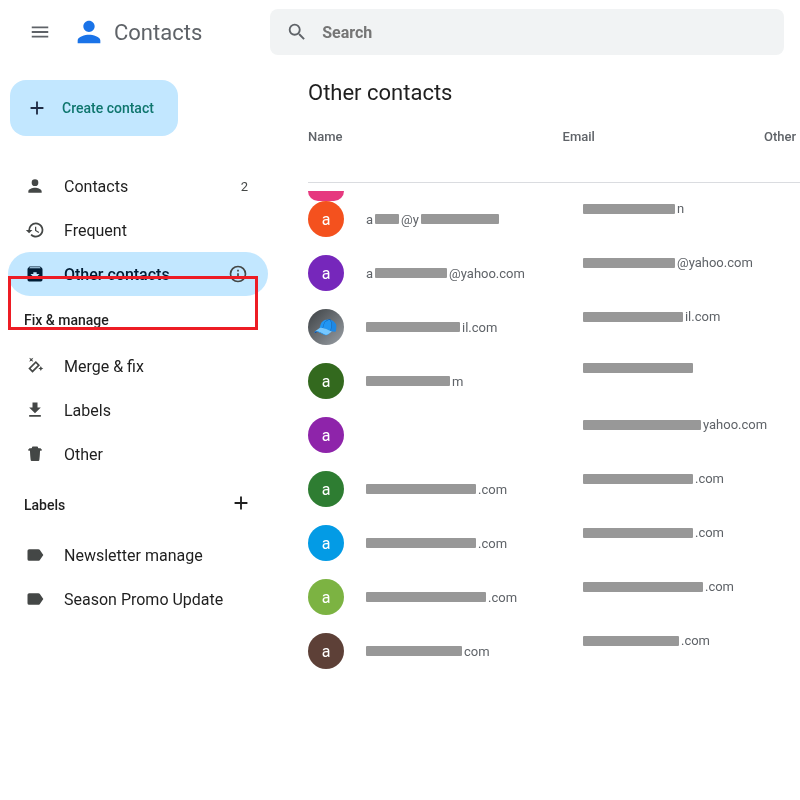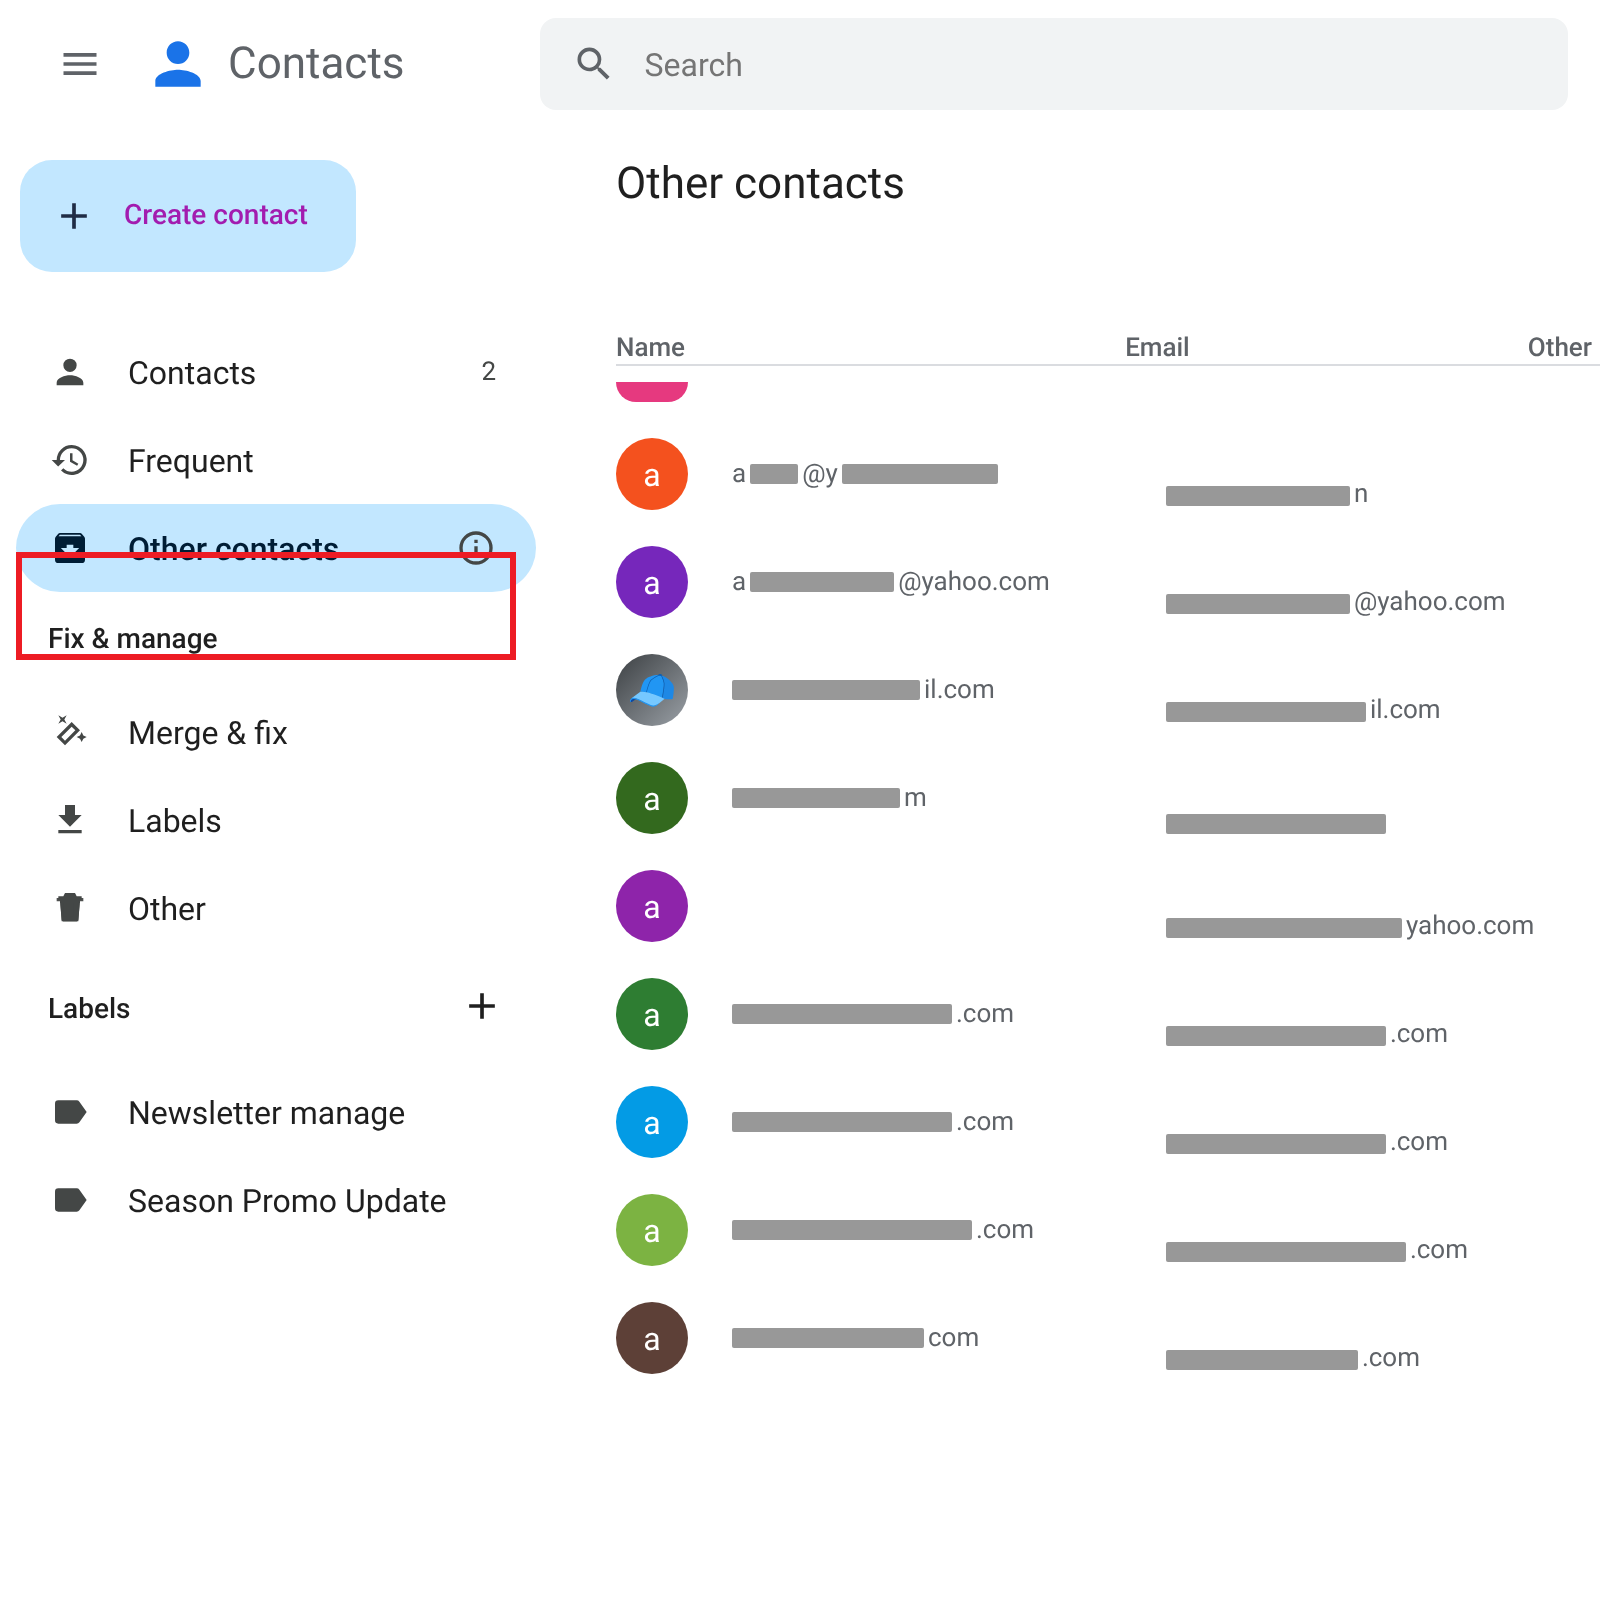--- a/index.html
+++ b/index.html
@@ -4,44 +4,44 @@
   <style>
     * { margin:0; padding:0; box-sizing:border-box; font-family:'Google Sans',Roboto,Arial,sans-serif; }
     body { background:#fff; color:#202124; width:800px; height:800px; overflow:hidden; position:relative; }
 
     
     .header { display:flex; align-items:center; height:64px; padding:0 16px; gap:8px; }
     .hamburger { width:48px; height:48px; display:flex; align-items:center; justify-content:center; border-radius:50%; cursor:pointer; }
     .logo-wrap { display:flex; align-items:center; gap:8px; cursor:pointer; }
     .logo-text { font-size:22px; color:#5f6368; }
     .search-bar { flex:1; margin-left:60px; background:#f1f3f4; height:46px; border-radius:8px; display:flex; align-items:center; padding:0 16px; color:#5f6368; gap:14px; }
-    .search-bar input { border:none; outline:none; background:transparent; font-size:16px; color:#7f1d1d; flex:1; }
+    .search-bar input { border:none; outline:none; background:transparent; font-size:16px; color:#7f1d1d; flex:1;font-weight:bold; }
 
     
     .page { display:flex; }
     .sidebar { width:280px; padding:8px 12px 0 8px; }
     .main { flex:1; padding:16px 0 0 28px; min-width:0; }
 
     
-    .create-btn { background:#c2e7ff; color:#a21caf; border:none; border-radius:16px; height:56px; padding:0 24px 0 16px; display:inline-flex; align-items:center; gap:14px; font-size:14px; font-weight:500; cursor:pointer; margin:8px 0 24px 2px; }
+    .create-btn { background:#c2e7ff; color:#0f766e; border:none; border-radius:16px; height:56px; padding:0 24px 0 16px; display:inline-flex; align-items:center; gap:14px; font-size:14px; font-weight:500; cursor:pointer; margin:8px 0 24px 2px; }
     .nav-group { margin-top:4px; }
     .nav-item { height:44px; border-radius:28px; display:flex; align-items:center; padding:0 20px 0 16px; gap:18px; cursor:pointer; position:relative; color:#1f1f1f; }
     .nav-item .icon-slot { width:22px; display:flex; justify-content:center; color:#444746; }
     .nav-item.selected { background:#c2e7ff; font-weight:500; color:#001d35; }
     .nav-item.selected .icon-slot { color:#001d35; }
     .nav-badge { margin-left:auto; color:#444746; font-size:13px; }
     .nav-info { margin-left:auto; color:#444746; display:flex; }
     .section-title { font-size:14px; font-weight:500; color:#1f1f1f; padding:16px 16px 12px 16px; display:flex; align-items:center; }
     .section-title .add { margin-left:auto; cursor:pointer; color:#1f1f1f; }
     .highlight-box { position:absolute; top:276px; left:8px; width:250px; height:54px; border:3px solid #ed1c24; pointer-events:none; }
 
     
     .page-title { font-size:22px; color:#1f1f1f; margin-bottom:24px; }
     .table { width:100%; }
-    .tr { display:flex; align-items:flex-end; min-height:54px;gap:24px; }
+    .tr { display:flex; align-items:flex-start; min-height:54px;gap:24px; }
     .th { font-size:13px; color:#5f6368; font-weight:500; }
     .thead .tr { height:40px; border-bottom:1px solid #dadce0; }
     .col-name { width:260px; display:flex; align-items:center; gap:22px; }
     .col-email { width:200px; display:flex; align-items:center; }
     .col-phone { flex:1; }
     .avatar { width:36px; height:36px; border-radius:50%; display:flex; align-items:center; justify-content:center; color:#fff; font-size:16px; font-weight:400; text-transform:lowercase; flex-shrink:0; }
     .avatar.photo { background:linear-gradient(135deg,#3c4043,#9aa0a6); font-size:20px; }
     .avatar.photo::after { content:'🧢'; }
 
     

